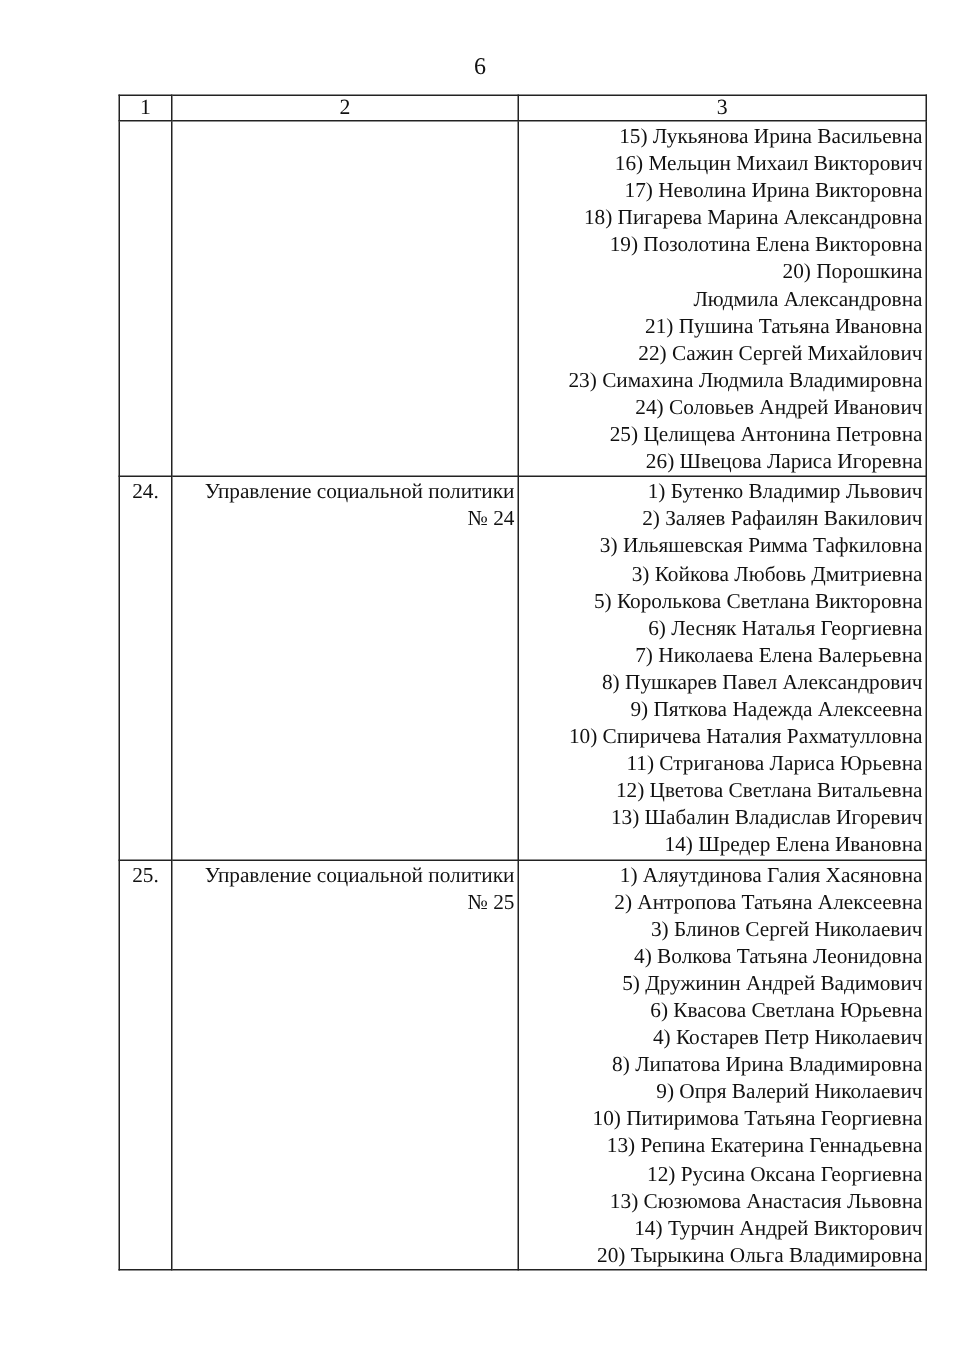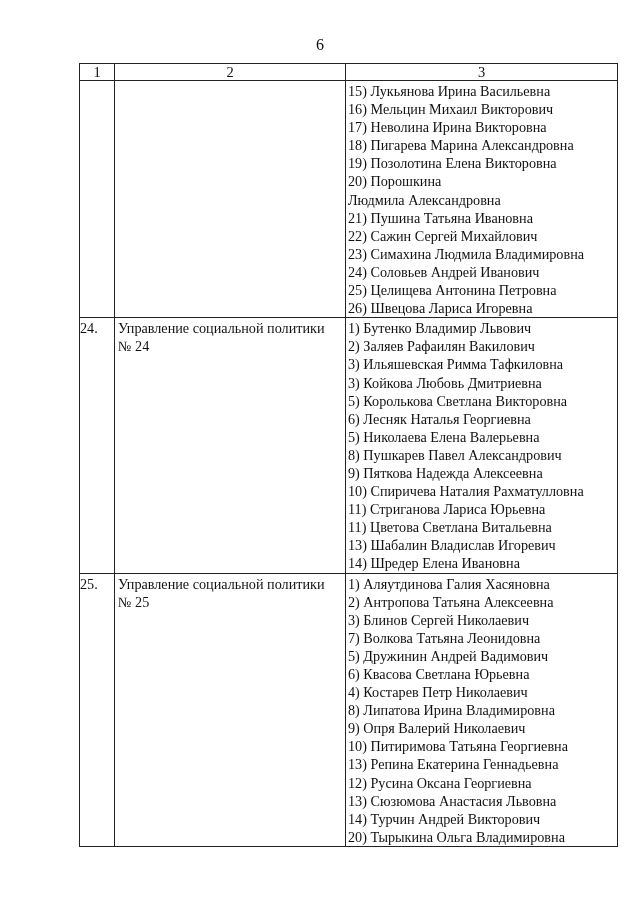--- a/index.html
+++ b/index.html
@@ -3,23 +3,23 @@
 <meta charset="utf-8">
 <style>
   html, body { margin:0; padding:0; background:#fff; }
   body { width:640px; height:905px; position:relative; overflow:hidden;
          font-family:"Liberation Serif", "DejaVu Serif", serif; color:#111; }
   .page-num { position:absolute; top:36px; left:0; width:640px; text-align:center; font-size:16px; }
   table { position:absolute; left:79px; top:63px; border-collapse:collapse; width:538px; table-layout:fixed; }
   td { border:1px solid #222; vertical-align:top; font-size:14.2px; line-height:18.1px; padding:0 2px 0 3px; }
   th { border:1px solid #222; font-weight:normal; font-size:14.5px; line-height:16px; height:16px; text-align:center; padding:0; }
   col.c1 { width:35px; } col.c2 { width:231px; } col.c3 { width:272px; }
-  td.num { text-align:left; padding:1px 0 0 0; }
+  td.num { text-align:center; padding:1px 0 0 0; }
   td.org { padding-top:1px;margin-top:36px; }
-  .line { display:block; white-space:nowrap; }
+  .line { display:block; white-space:nowrap;text-align:right; }
   td.list { padding-top:1px; padding-left:2px; }
 </style>
 </head>
 <body>
 
 <div class="page-num">6</div>
 
 <table>
   <colgroup>
       <col class="c1">
@@ -62,41 +62,41 @@
           <span class="line">Управление социальной политики</span>
           <span class="line">№ 24</span>
         </td>
         <td class="list">
           <span class="line">1) Бутенко Владимир Львович</span>
           <span class="line">2) Заляев Рафаилян Вакилович</span>
           <span class="line">3) Ильяшевская Римма Тафкиловна</span>
           <span class="line">3) Койкова Любовь Дмитриевна</span>
           <span class="line">5) Королькова Светлана Викторовна</span>
           <span class="line">6) Лесняк Наталья Георгиевна</span>
-          <span class="line">5) Николаева Елена Валерьевна</span>
+          <span class="line">7) Николаева Елена Валерьевна</span>
           <span class="line">8) Пушкарев Павел Александрович</span>
           <span class="line">9) Пяткова Надежда Алексеевна</span>
           <span class="line">10) Спиричева Наталия Рахматулловна</span>
           <span class="line">11) Стриганова Лариса Юрьевна</span>
-          <span class="line">11) Цветова Светлана Витальевна</span>
+          <span class="line">12) Цветова Светлана Витальевна</span>
           <span class="line">13) Шабалин Владислав Игоревич</span>
           <span class="line">14) Шредер Елена Ивановна</span>
         </td>
       </tr>
       <tr>
         <td class="num">25.</td>
         <td class="org">
           <span class="line">Управление социальной политики</span>
           <span class="line">№ 25</span>
         </td>
         <td class="list">
           <span class="line">1) Аляутдинова Галия Хасяновна</span>
           <span class="line">2) Антропова Татьяна Алексеевна</span>
           <span class="line">3) Блинов Сергей Николаевич</span>
-          <span class="line">7) Волкова Татьяна Леонидовна</span>
+          <span class="line">4) Волкова Татьяна Леонидовна</span>
           <span class="line">5) Дружинин Андрей Вадимович</span>
           <span class="line">6) Квасова Светлана Юрьевна</span>
           <span class="line">4) Костарев Петр Николаевич</span>
           <span class="line">8) Липатова Ирина Владимировна</span>
           <span class="line">9) Опря Валерий Николаевич</span>
           <span class="line">10) Питиримова Татьяна Георгиевна</span>
           <span class="line">13) Репина Екатерина Геннадьевна</span>
           <span class="line">12) Русина Оксана Георгиевна</span>
           <span class="line">13) Сюзюмова Анастасия Львовна</span>
           <span class="line">14) Турчин Андрей Викторович</span>

